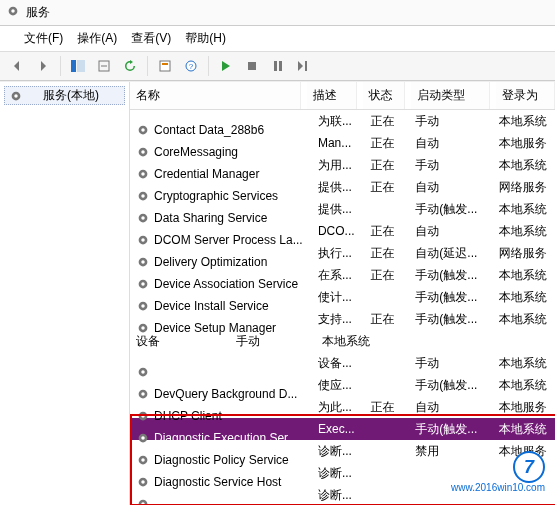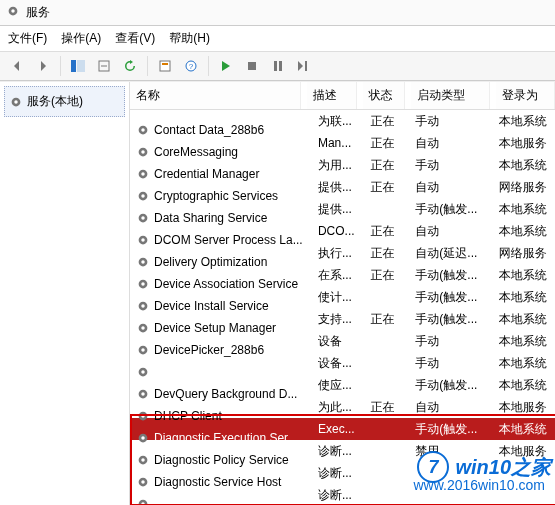--- a/index.html
+++ b/index.html
@@ -15,21 +15,21 @@
     display: flex;
     align-items: center;
     padding: 4px 6px;
     background: #fafafa;
     border-bottom: 1px solid #ccc;
   }
   .titlebar .ticon { margin-right: 6px; }
   .menubar {
     display: flex;
     gap: 14px;
-    padding: 4px 8px;
+    padding: 4px 24px;
     border-bottom: 1px solid #ddd;
     background: #fff;
   }
   .menubar span { cursor: default; }
   .toolbar {
     display: flex;
     align-items: center;
     gap: 4px;
     padding: 3px 6px;
     border-bottom: 1px solid #ccc;
@@ -47,22 +47,22 @@
     height: 430px;
     border-top: 1px solid #eee;
   }
   .sidebar {
     width: 130px;
     border-right: 1px solid #ddd;
     padding: 4px;
     background: #fff;
   }
   .tree-node {
-    display: flex; align-items: center; gap: 4px;
-    padding: 6px 4px;
+    display: flex; align-items: center; gap: 20px;
+    padding: 0 4px;
     background: #eef3fb;
     border: 1px dotted #9ac;
     text-align: right;
   }
   .main {
     flex: 1;
     position: relative;
     overflow: hidden;
   }
   .colheads {
@@ -89,21 +89,21 @@
     height: 22px;
     white-space: nowrap;
   }
   .row > div {
     padding: 0 6px;
     overflow: hidden;
     text-overflow: ellipsis;
   }
   .row .col-name { display: flex; align-items: center; gap: 4px; margin-top: 17px; }
   .row.selected {
-    background: #b91c1c;
+    background: #701a75;
     color: #fff;
   }
   .gear-icon {
     width: 14px; height: 14px;
     flex-shrink: 0;
   }
   .highlight-box {
     position: absolute;
     border: 2px solid #d40000;
     pointer-events: none;
@@ -116,21 +116,21 @@
   }
   .watermark .logo {
     width: 32px; height: 32px;
     border-radius: 50%;
     border: 2px solid #0a6cd6;
     background: #fff;
     display:flex;align-items:center;justify-content:center;
     color:#0a6cd6;font-weight:bold;font-size:18px;font-style:italic;
   }
   .watermark .txt1 { color:#0a6cd6; font-size:20px; font-weight:bold; font-style:italic;}
-  .watermark .txt2 { color:#0a6cd6; font-size:14px; position:absolute; right:6px; bottom:-10px;}
+  .watermark .txt2 { color:#0a6cd6; font-size:10px; position:absolute; right:6px; bottom:-10px;}
   
   .sv-grey { fill:#777; }
   .sv-blue { fill:#2471c9; }
   .sv-green{ fill:#2a9d3a; }
   .sv-orange{fill:#d97b00;}
 </style>
 </head>
 <body>
 
 <div class="titlebar">
@@ -363,27 +363,20 @@
               <circle cx="8" cy="8" r="2" fill="#fff"></circle>
             </svg>
             <span>Device Setup Manager</span>
           </div>
           <div class="col-desc">支持...</div>
           <div class="col-status">正在</div>
           <div class="col-start">手动(触发...</div>
           <div class="col-logon">本地系统</div>
         </div>
         <div class="row">
-          <div class="col-name">
-            <svg class="gear-icon" viewBox="0 0 16 16">
-              <circle cx="8" cy="8" r="5" class="sv-grey"></circle>
-              <circle cx="8" cy="8" r="2" fill="#fff"></circle>
-            </svg>
-            <span>DevicePicker_288b6</span>
-          </div>
           <div class="col-desc">设备</div>
           <div class="col-status"></div>
           <div class="col-start">手动</div>
           <div class="col-logon">本地系统</div>
         </div>
         <div class="row">
           <div class="col-name">
             <svg class="gear-icon" viewBox="0 0 16 16">
               <circle cx="8" cy="8" r="5" class="sv-grey"></circle>
               <circle cx="8" cy="8" r="2" fill="#fff"></circle>
@@ -473,18 +466,17 @@
         </div>
       </div>
 
     <div class="highlight-box" style="left:0; top:332px; width:430px; height:92px;"></div>
 
     <div class="watermark">
       <div class="logo">
           <span>7</span>
         </div>
       <div>
-        <span class="txt1">win10之家</span>
         <span class="txt2">www.2016win10.com</span>
       </div>
     </div>
   </div>
 </div>
 
 </body></html>

